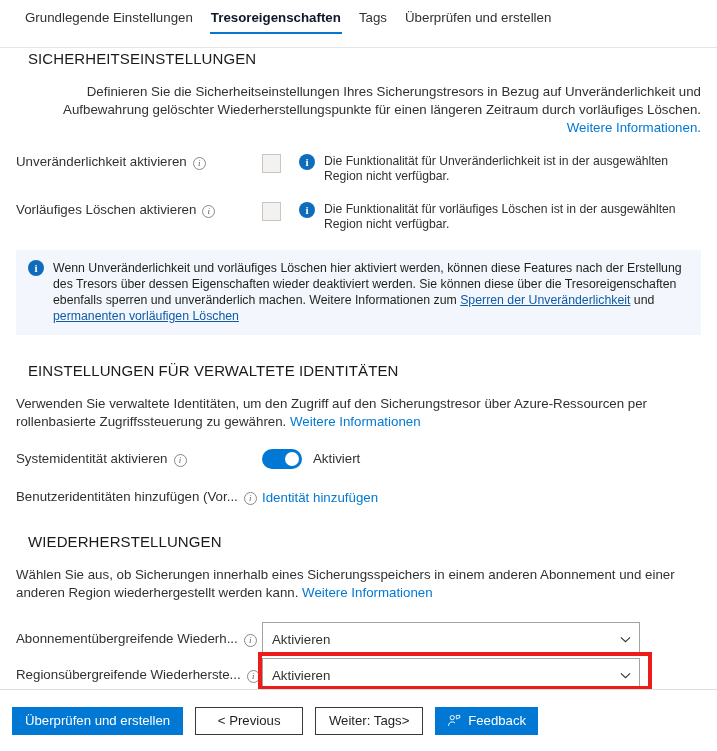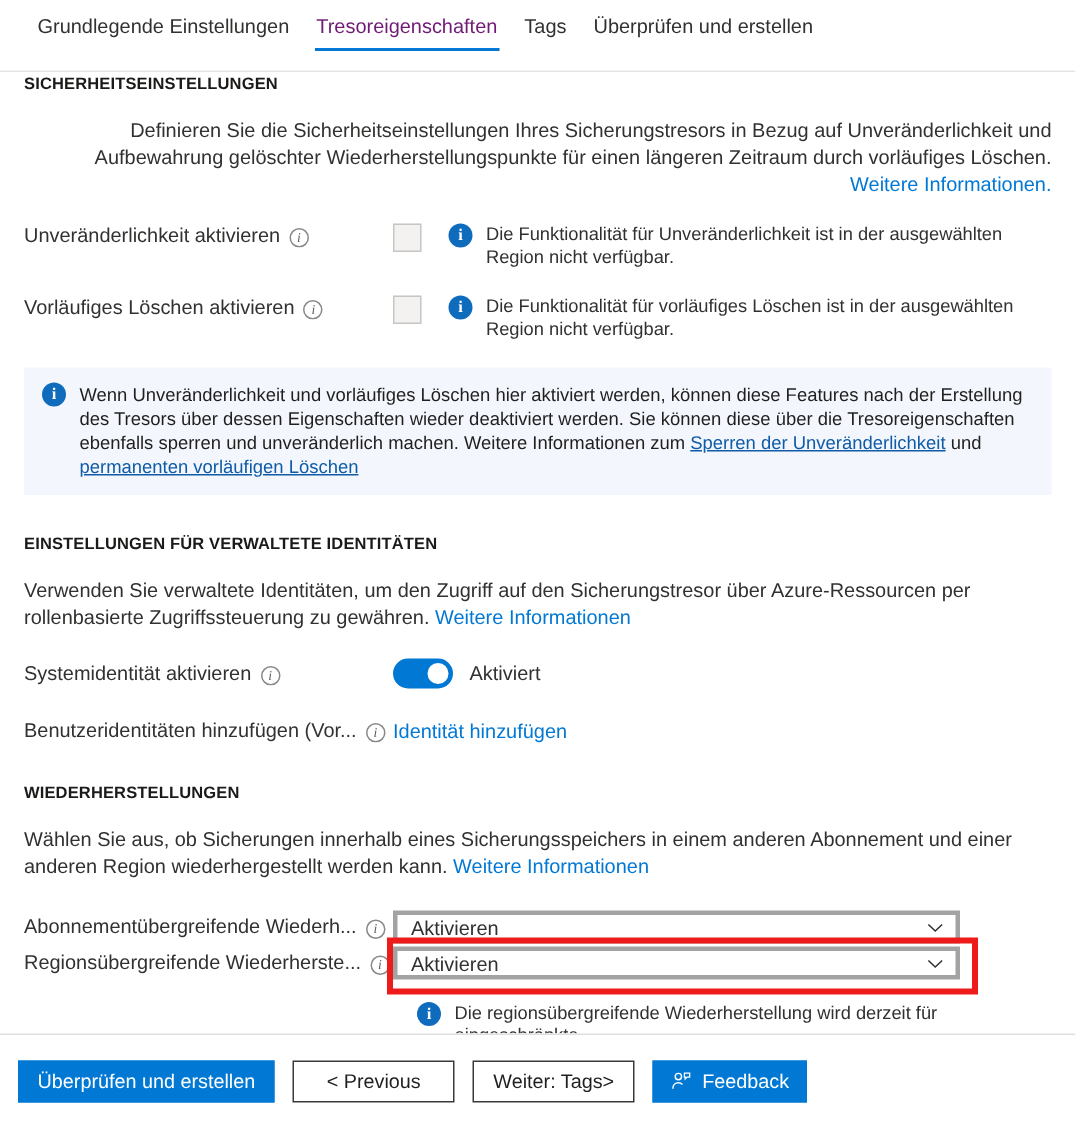--- a/index.html
+++ b/index.html
@@ -33,45 +33,45 @@
   .tab {
     position: relative;
     font-size: 13.3px;
     line-height: 13px;
     color: #323130;
     padding: 11px 9px 11px 9px;
     white-space: nowrap;
     cursor: pointer;
   }
   .tab.active {
-    font-weight: normal;
-    color: #701a75;
+    font-weight: bold;
+    color: #0f172a;
   }
   .tab.active::after {
     content: "";
     position: absolute;
     left: 8px; right: 8px;
     bottom: 1px;
     height: 2px;
     background: #0078d4;
   }
 
   
   .content {
     position: absolute;
     top: 36px; left: 0; right: 0; bottom: 62px;
     padding: 0 16px;
     overflow: hidden;
   }
   .section-title {
-    font-size: 11px;
-    font-weight: bold;
+    font-size: 15px;
+    font-weight: normal;
     letter-spacing: 0.1px;
     color: #1b1a19;
-    margin: 0;
+    margin: 12px;
   }
   .para {
     font-size: 13.3px;
     line-height: 18px;
     color: #323130;
     margin: 0;
   }
   a.link {
     color: #0078d4;
     text-decoration: none;
@@ -178,22 +178,22 @@
   .toggle-label {
     font-size: 13.3px;
     color: #323130;
     margin-left: 11px;
     line-height: 20px;
   }
 
   
   .dd {
     width: 378px;
-    height: 22px;
-    border: 3px solid #a3a3a3;
+    height: 34px;
+    border: 1px solid #a3a3a3;
     background: #ffffff;
     display: flex;
     align-items: center;
     padding: 0 8px 0 9px;
     font-size: 13.3px;
     color: #323130;
     cursor: pointer;
     position: relative;
   }
   .dd .val { flex: 1 1 auto; }

